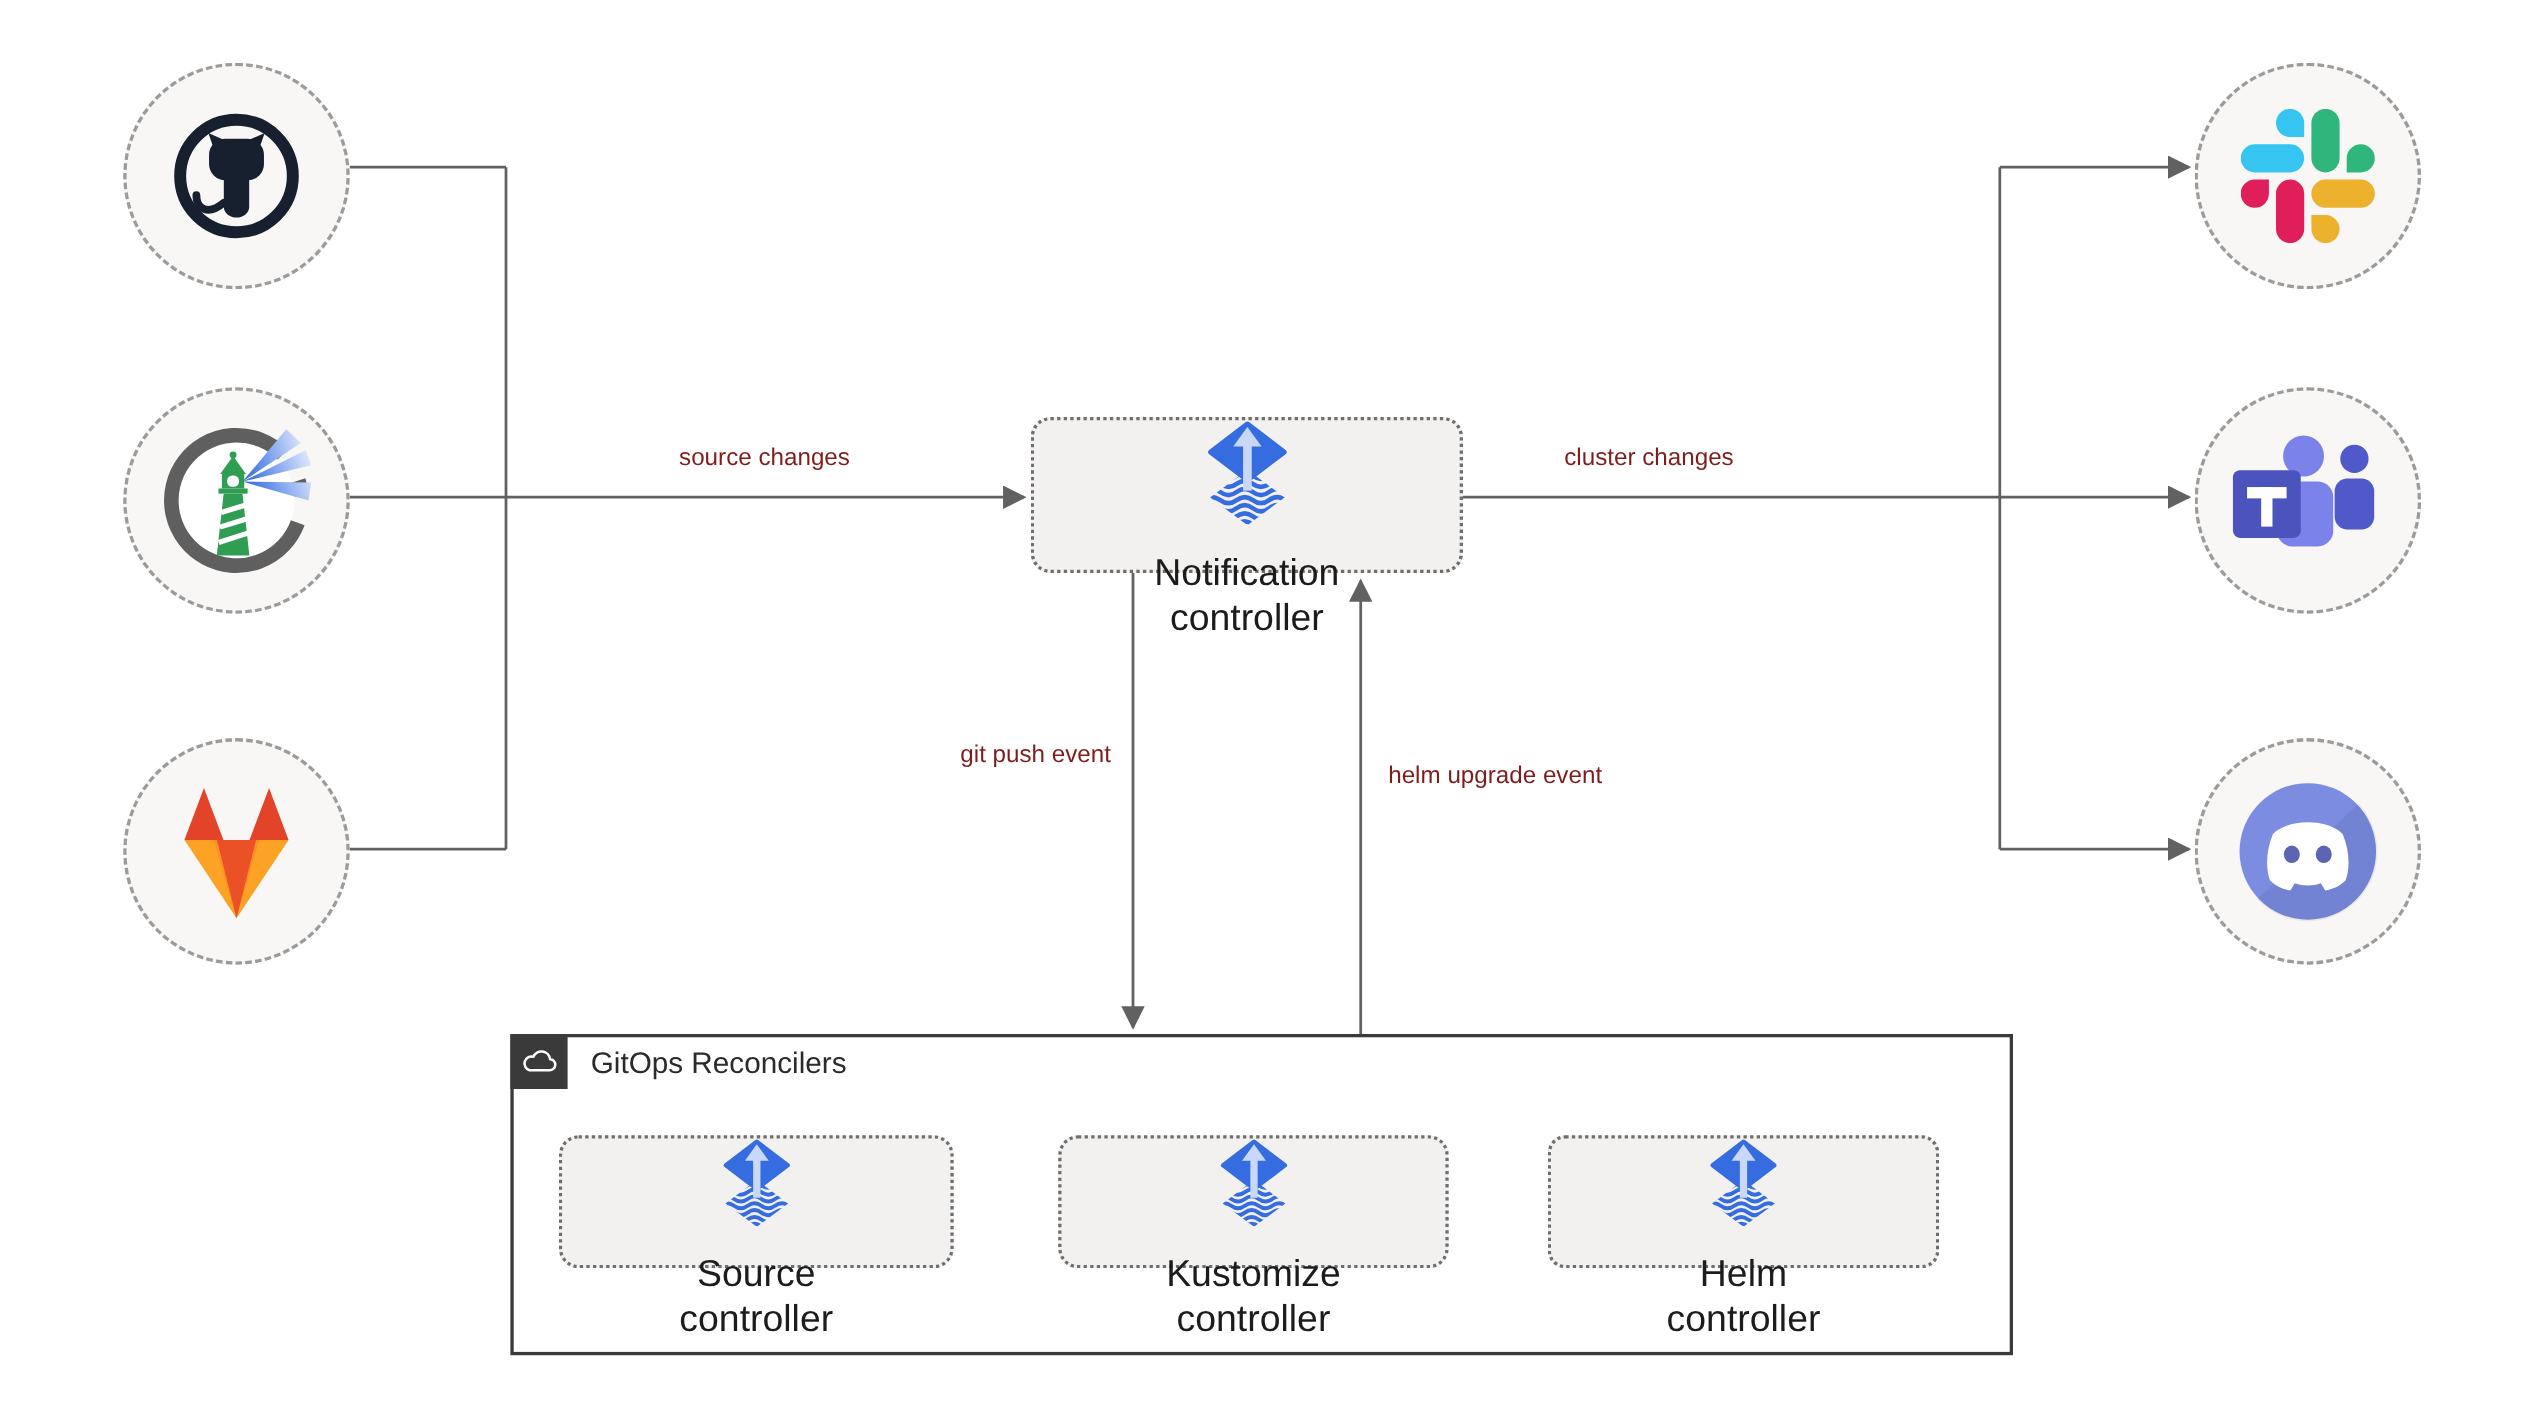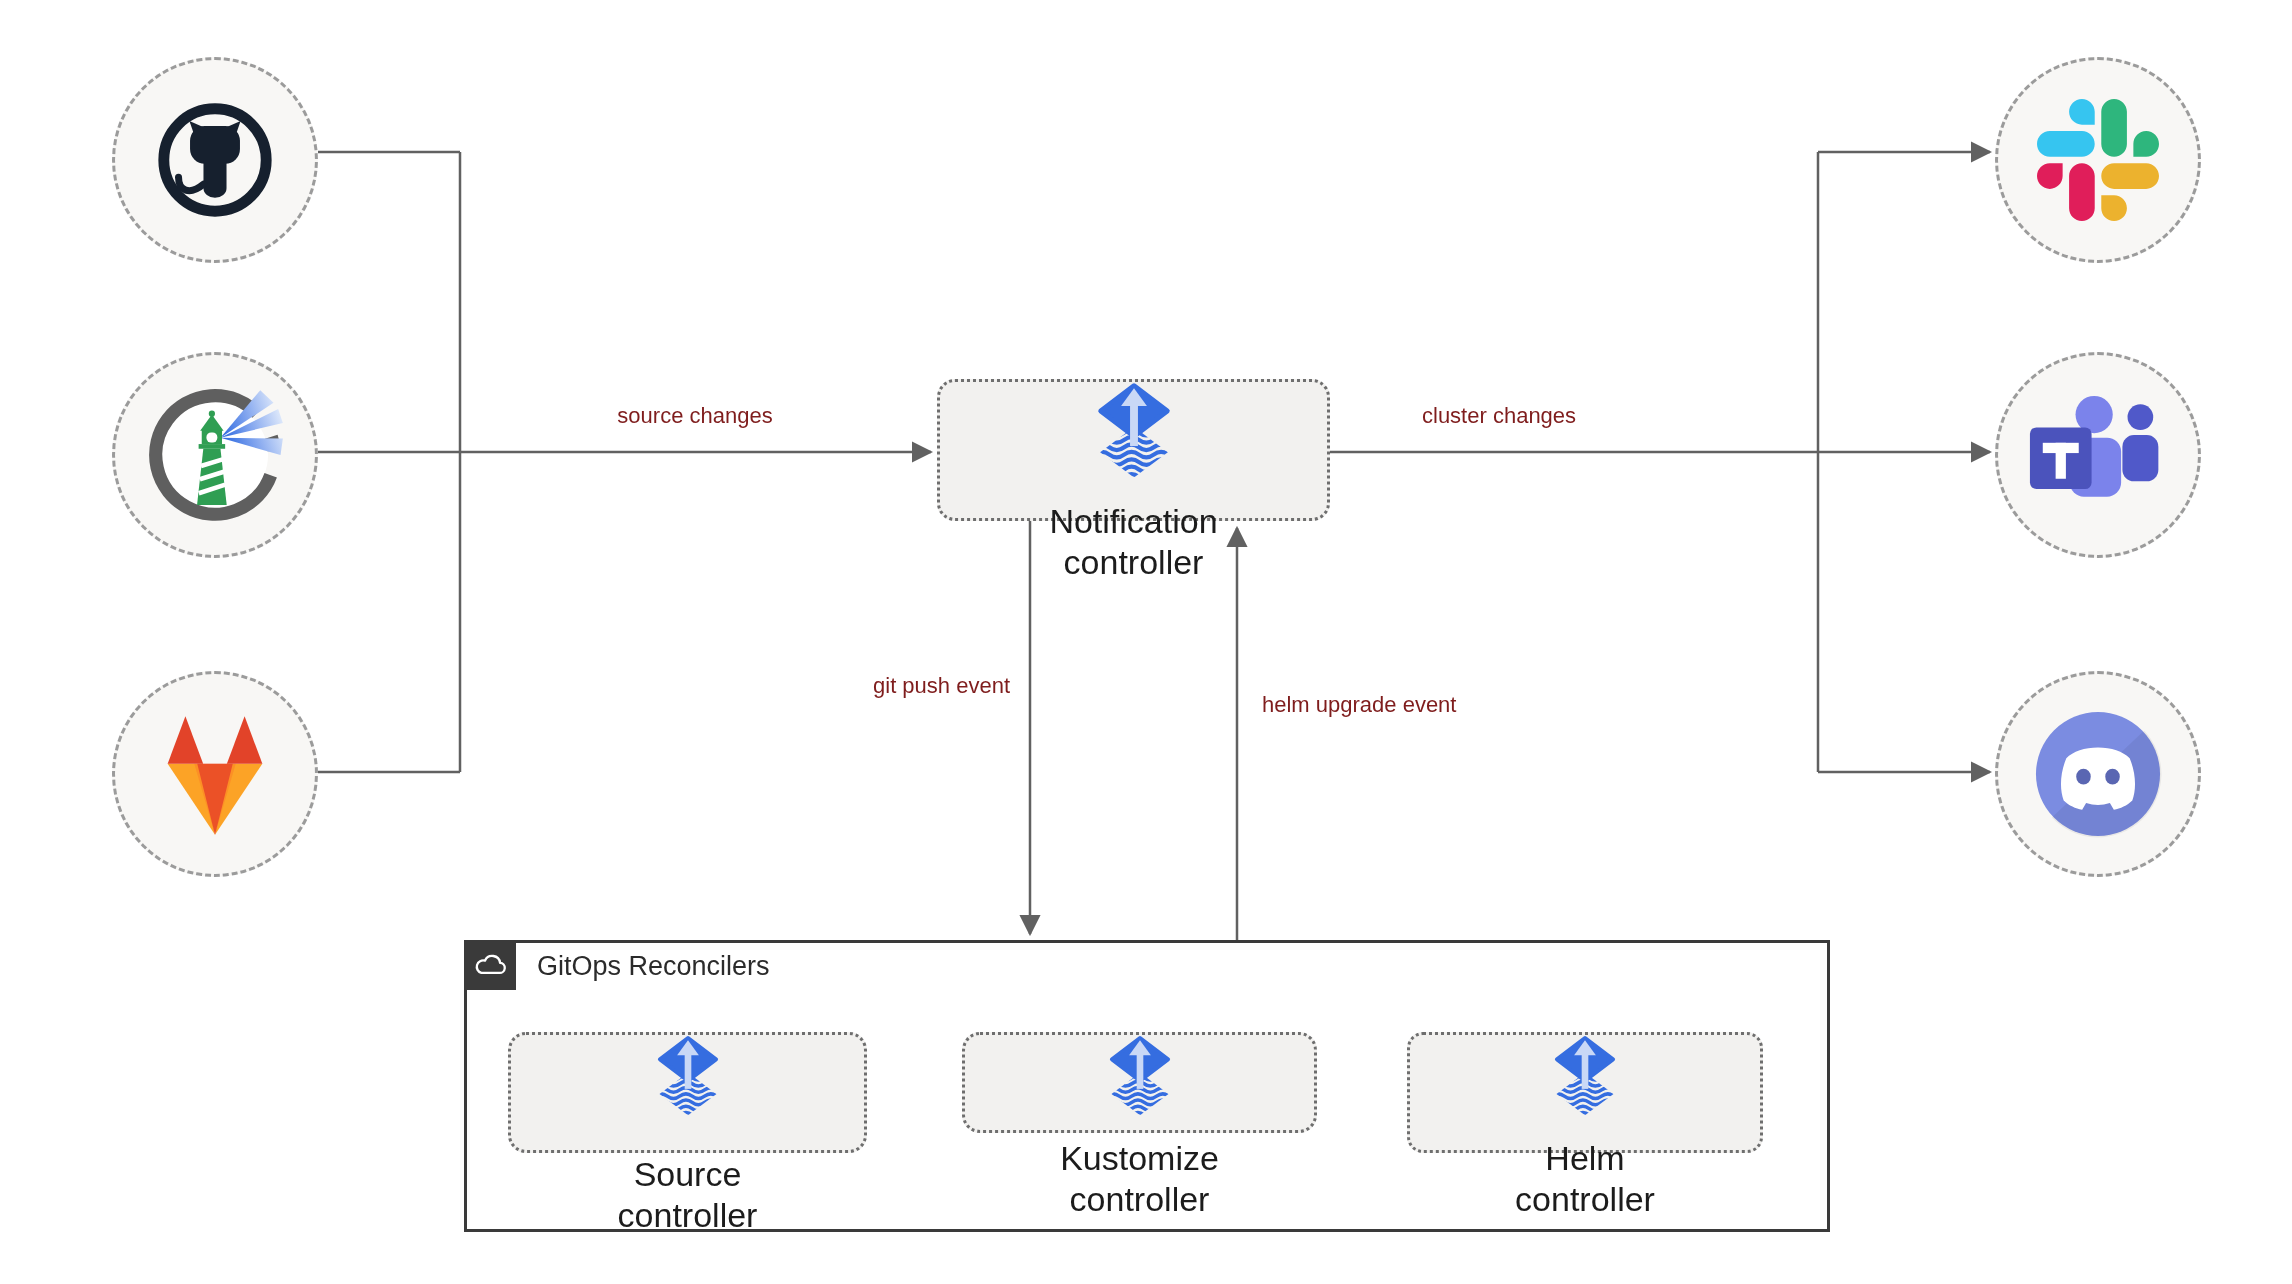--- a/index.html
+++ b/index.html
@@ -177,24 +177,24 @@
         <path d="M13,33 h25 a7,7 0 0 0 1,-14 a11,11 0 0 0 -21,-3 a8.5,8.5 0 0 0 -5,17 z" fill="none" stroke="#ffffff" stroke-width="3.2" stroke-linejoin="round"></path>
       </svg>
     </div>
     <div id="gitops-title">GitOps Reconcilers</div>
   </div>
 
   <div class="ctrl" style="left:508px;top:1032px;width:359px;height:121px;">
     <svg class="flux">
         <use href="#flux-logo"></use>
       </svg>
-    <div class="lbl" style="max-width:190px;margin:16px auto;">Source controller</div>
-  </div>
-
-  <div class="ctrl" style="left:962px;top:1032px;width:355px;height:101px;">
+    <div class="lbl" style="max-width:190px;margin:0 auto;">Source controller</div>
+  </div>
+
+  <div class="ctrl" style="left:962px;top:1032px;width:355px;height:121px;">
     <svg class="flux">
         <use href="#flux-logo"></use>
       </svg>
     <div class="lbl" style="max-width:190px;margin:0 auto;">Kustomize controller</div>
   </div>
 
   <div class="ctrl" style="left:1407px;top:1032px;width:356px;height:121px;border-radius:16px;">
     <svg class="flux">
         <use href="#flux-logo"></use>
       </svg>

